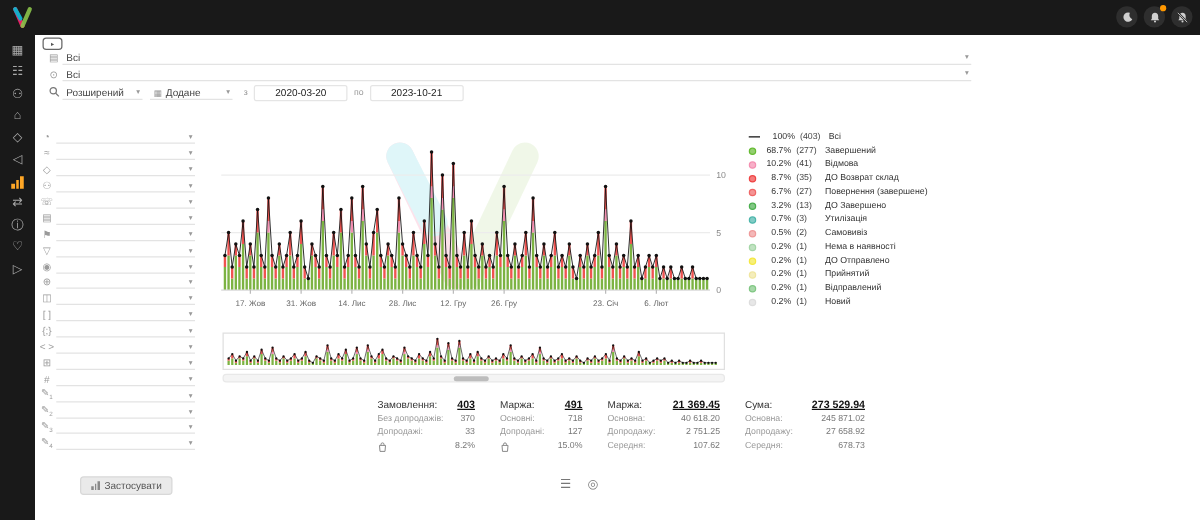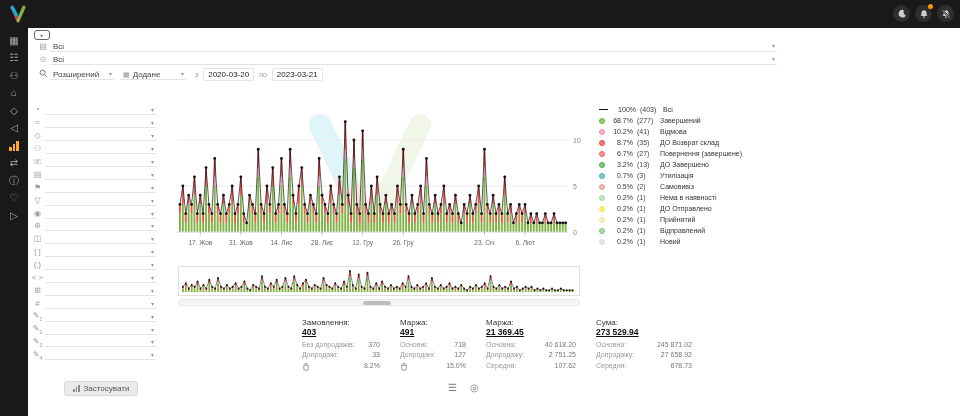--- a/index.html
+++ b/index.html
@@ -24,21 +24,21 @@
   .vid-btn { position:absolute; left:34px; top:30px; width:16px; height:10px; border:1px solid #666;
              border-radius:3px; display:flex; align-items:center; justify-content:center;
              font-size:5px; color:#555; cursor:pointer; }
 
   .tf-row { position:absolute; display:flex; align-items:center; }
   .tf-icon { width:14px; font-size:8px; color:#999; text-align:center; flex:none; line-height:1; }
   .sel { position:relative; border-bottom:1px solid #e3e3e3; font-size:8px; color:#444;
          height:11px; padding:1px 10px 0 3px; line-height:9px; cursor:pointer; }
   .car { position:absolute; right:2px; top:2px; font-size:6px; color:#999; line-height:1; }
   .flab { font-size:7px; color:#999; margin:0 3px; }
-  .datev { font-size:8px; color:#222; padding:1px 4px; border:1px solid #e5e5e5; border-radius:2px;
+  .datev { font-size:8px; color:#222; padding:1px 16px; border:1px solid #e5e5e5; border-radius:2px;
            margin:0 2px; cursor:pointer; }
   .cal { margin-right:3px; color:#999; font-size:7px; }
 
   #filter-panel { position:absolute; left:30px; top:104px; width:126px; }
   .frow { display:flex; align-items:center; height:12.9px; }
   .ficon { width:15px; font-size:8px; color:#9a9a9a; text-align:center; flex:none; line-height:1; }
   .ficon sub { font-size:5px; }
   .frow .sel { flex:1; height:10px; }
 
   .apply { position:absolute; left:64px; top:381px; display:flex; align-items:center; gap:4px;
@@ -62,21 +62,21 @@
   .mini-wrap { position:absolute; left:178px; top:266px; width:402px; }
   .mini-box { border:1px solid #e0e0e0; background:#fff; }
   #mini-chart { display:block; }
   .scrollbar { margin-top:3px; height:7px; background:#f4f4f4; border:1px solid #e8e8e8;
                border-radius:3px; position:relative; }
   .thumb { position:absolute; left:46%; top:1px; width:7%; height:4px; border-radius:2px; background:#bdbdbd; cursor:grab; }
 
   #stats { position:absolute; left:302px; top:318px; display:flex; gap:20px; }
   .sgroup:nth-child(1){ width:78px; } .sgroup:nth-child(2){ width:66px; }
   .sgroup:nth-child(3){ width:90px;text-align:right; } .sgroup:nth-child(4){ width:96px; }
-  .shead { display:flex; justify-content:space-between; align-items:baseline; font-size:8px; color:#333;flex-direction:column; }
+  .shead { display:flex; justify-content:space-between; align-items:baseline; font-size:8px; color:#333; }
   .shv { font-weight:bold; font-size:8.5px; color:#111;text-decoration:underline; }
   .srow { display:flex; justify-content:space-between; margin-top:3.5px; font-size:7px; color:#999; }
   .srv { color:#777; }
   .srl svg { vertical-align:-1px; }
 
   .ficons { position:absolute; left:448px; top:383px; display:flex; gap:13px; font-size:10px; color:#777; }
   .fico { cursor:pointer; line-height:1; }
 </style>
 </head>
 <body>
@@ -182,21 +182,21 @@
     <span>Розширений</span>
     <span class="car">▾</span>
   </div>
   <div class="sel" style="width:66px;margin-right:6px;">
     <span class="cal">▦</span><span>Додане</span>
     <span class="car">▾</span>
   </div>
   <span class="flab">з</span>
   <span class="datev">2020-03-20</span>
   <span class="flab">по</span>
-  <span class="datev">2023-03-21</span>
+  <span class="datev">2023-10-21</span>
 </div>
 
 <div id="filter-panel">
     <div class="frow">
       <span class="ficon">◔</span>
       <div class="sel">
         <span class="car">▾</span>
       </div>
     </div>
     <div class="frow">

